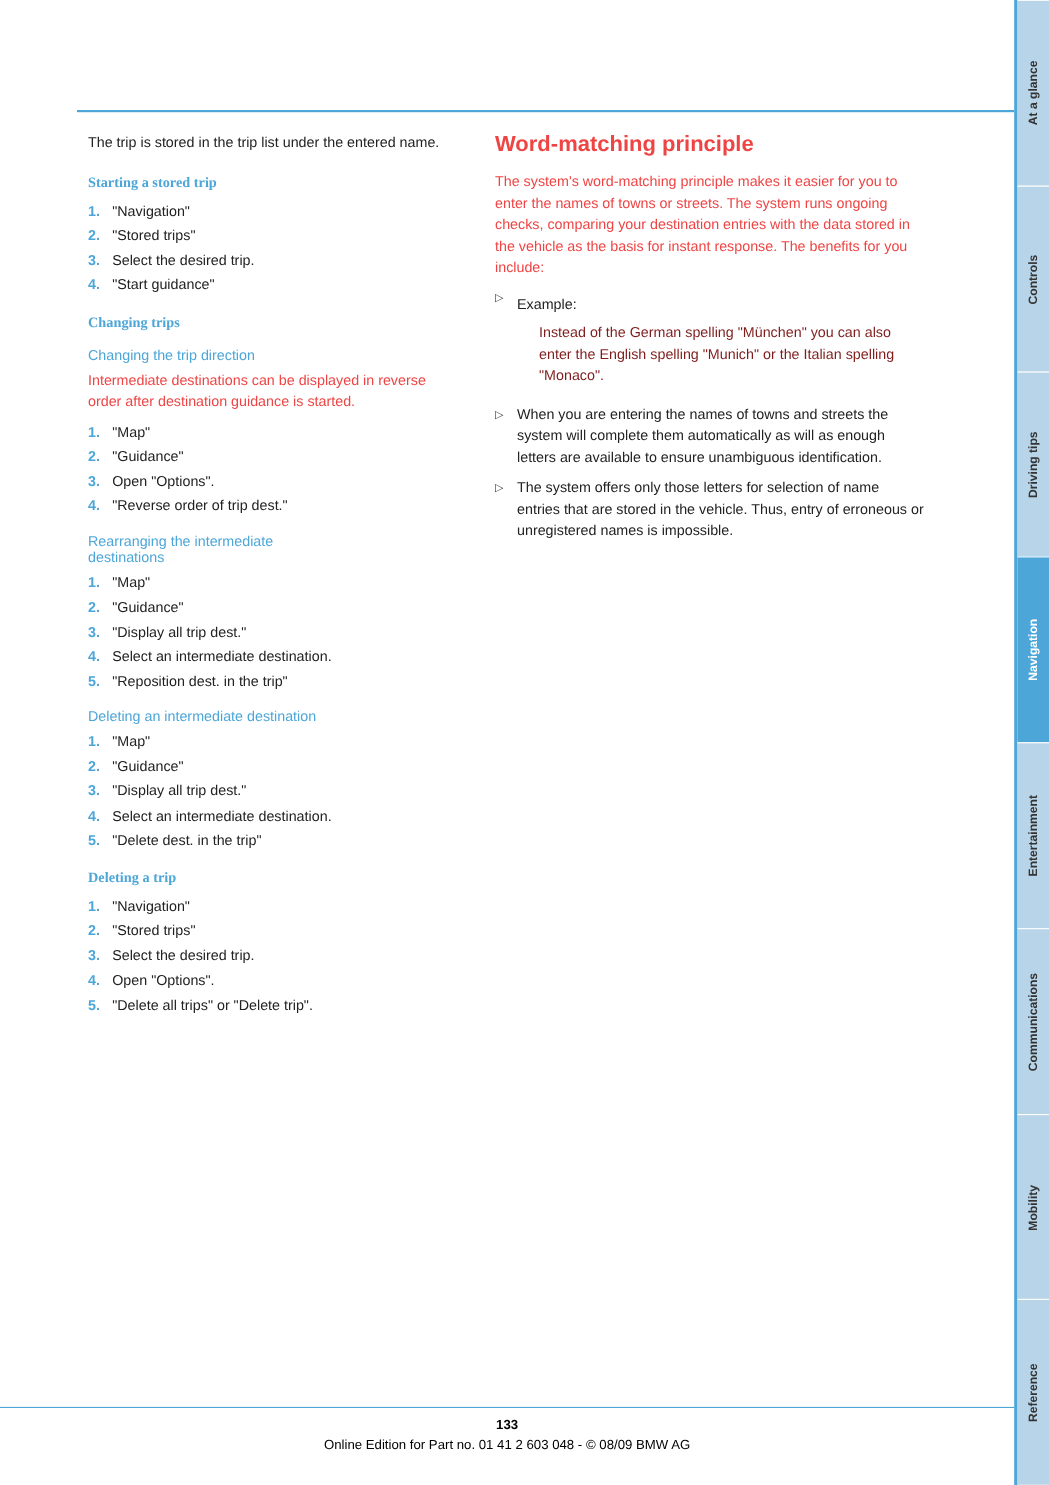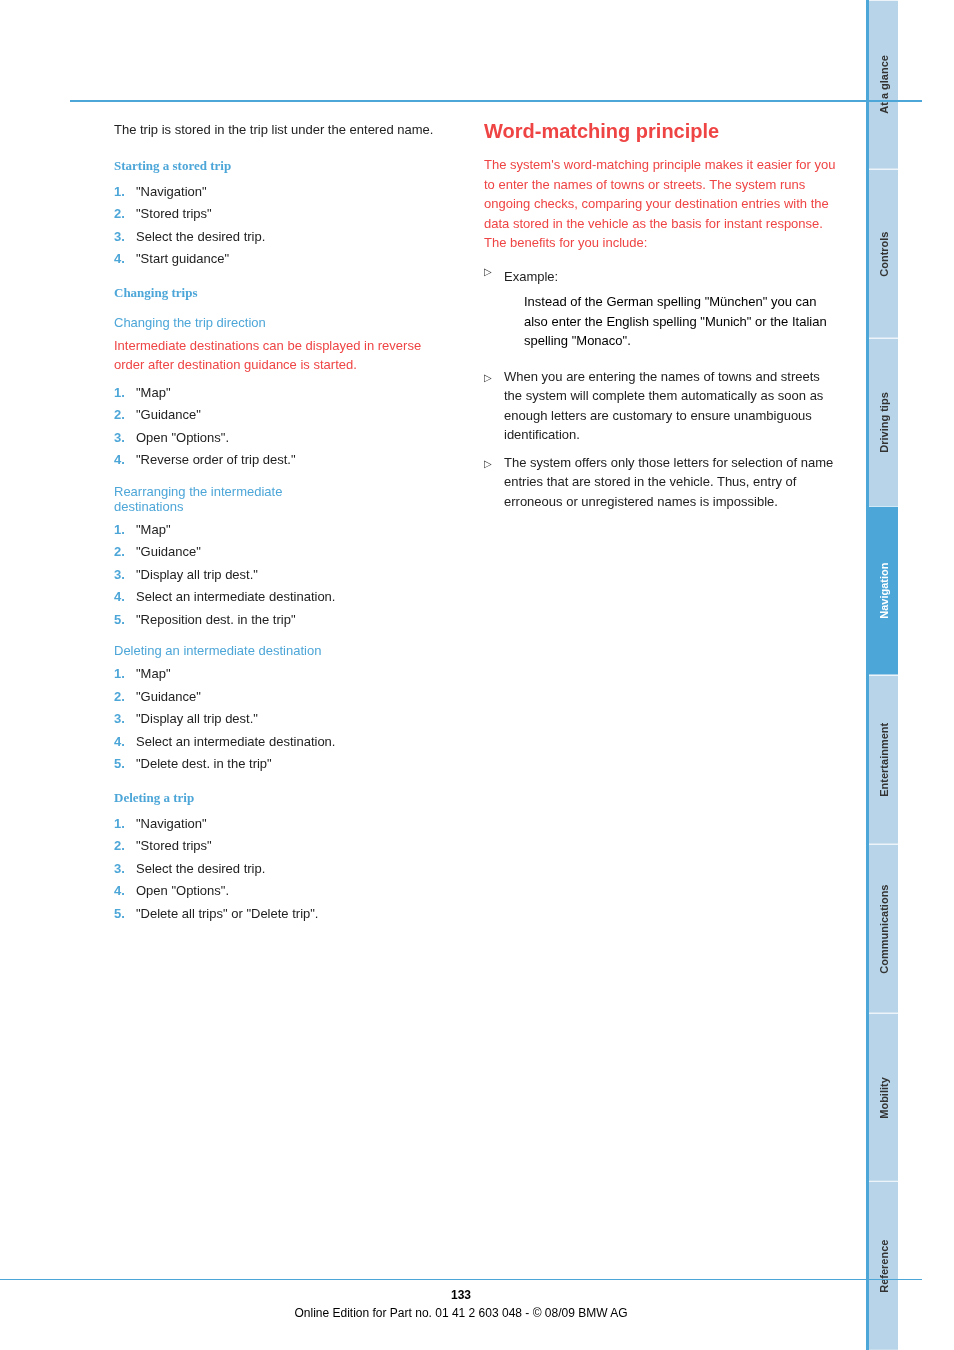--- a/index.html
+++ b/index.html
@@ -8,23 +8,22 @@
       font-size: 13px;
       background: #fff;
       width: 954px;
       min-height: 1350px;
       position: relative;
       overflow: hidden;
     }
 
     .page-container {
       display: flex;
-      width: 864px;
+      width: 954px;
       min-height: 1350px;
-      margin-left: 34px;
     }
 
     .main-content {
       flex: 1;
       padding: 120px 30px 60px 80px;
       display: flex;
       gap: 30px;
     }
 
     .left-column {
@@ -149,21 +148,21 @@
     }
 
     .example-label {
       font-size: 13px;
       color: #222;
       margin: 6px 0;
     }
 
     .example-text {
       font-size: 13px;
-      color: #000000;
+      color: #7f1d1d;
       line-height: 1.5;
       margin-bottom: 8px;
       padding-left: 20px;
     }
 
     .footer {
       position: absolute;
       bottom: 30px;
       left: 0;
       right: 32px;
@@ -334,21 +333,21 @@
         <li>
           <span class="bullet-arrow">▷</span>
           <div>
             <p class="example-label">Example:</p>
             <p class="example-text">Instead of the German spelling "München" you can also enter the English spelling "Munich" or the Italian spelling "Monaco".</p>
           </div>
         </li>
 
         <li>
           <span class="bullet-arrow">▷</span>
-          <span>When you are entering the names of towns and streets the system will complete them automatically as soon as enough letters are customary to ensure unambiguous identification.</span>
+          <span>When you are entering the names of towns and streets the system will complete them automatically as will as enough letters are available to ensure unambiguous identification.</span>
         </li>
 
         <li>
           <span class="bullet-arrow">▷</span>
           <span>The system offers only those letters for selection of name entries that are stored in the vehicle. Thus, entry of erroneous or unregistered names is impossible.</span>
         </li>
       </ul>
     </div>
   </div>
 

